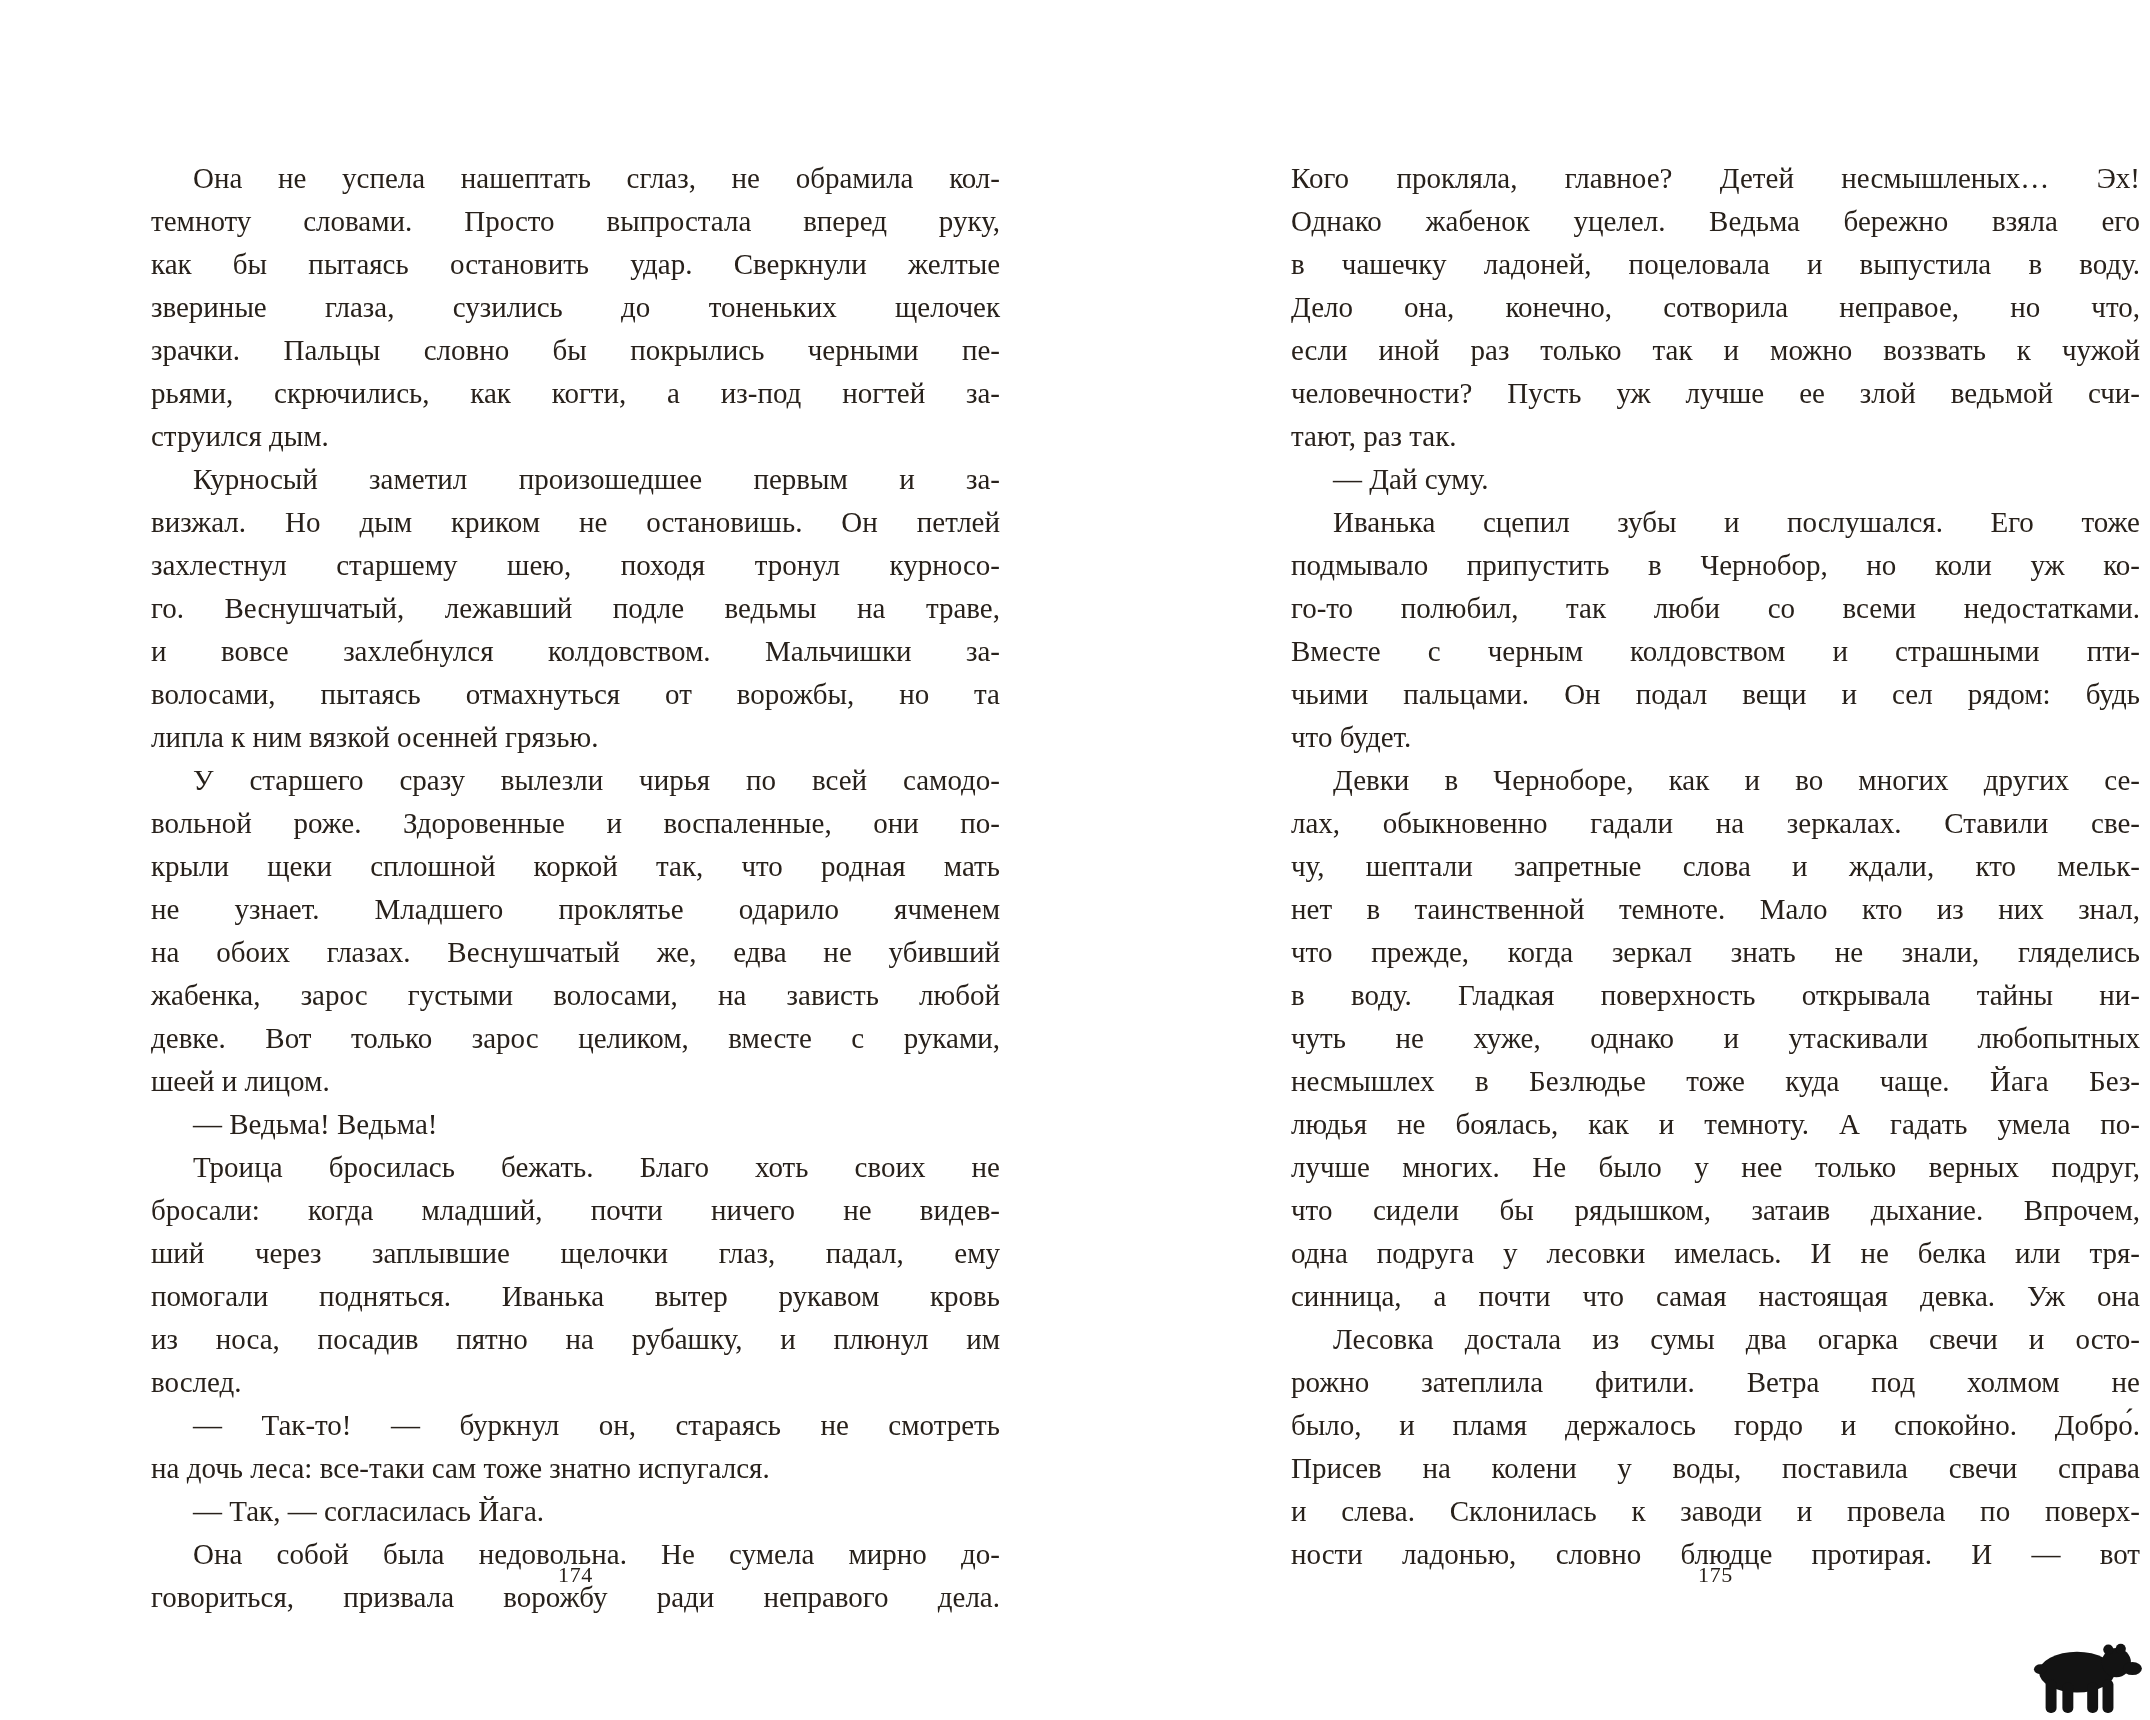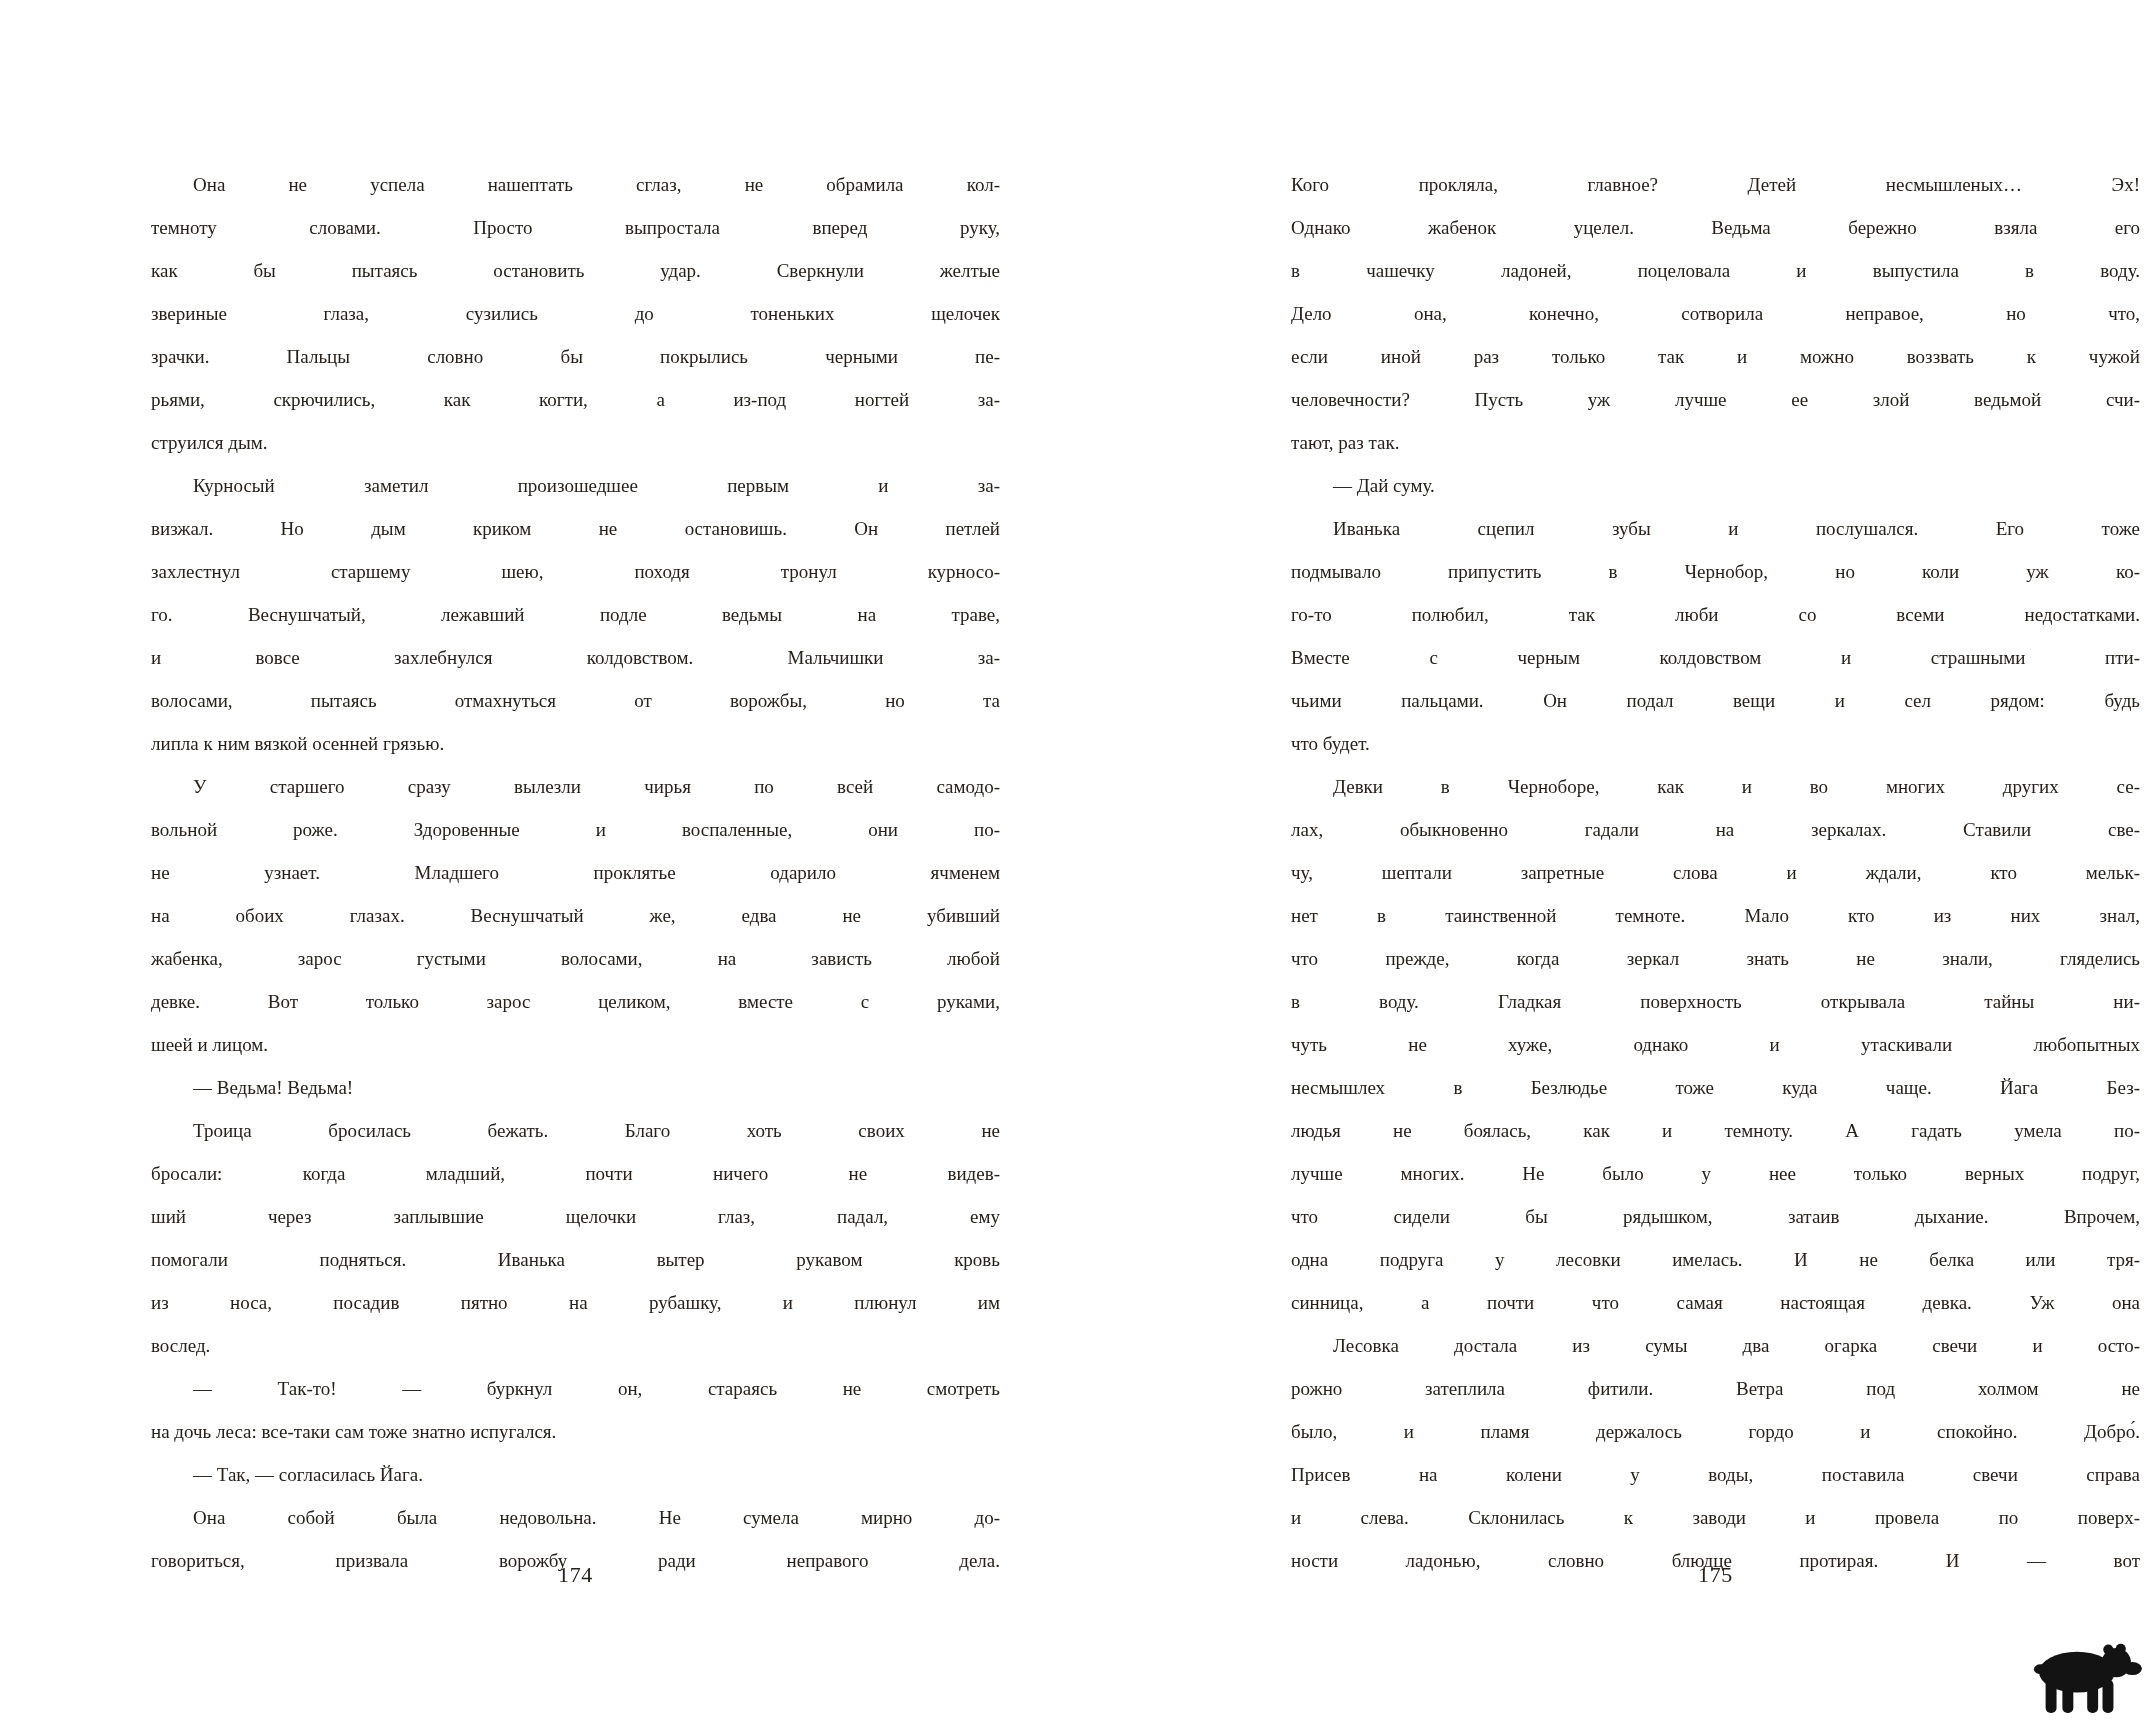--- a/index.html
+++ b/index.html
@@ -6,23 +6,23 @@
   html, body { width: 2151px; height: 1720px; }
   body {
     position: relative;
     background: var(--bg, #ffffff);
     color: var(--fg, #28211b);
     font-family: "Liberation Serif", serif;
     overflow: hidden;
   }
   .text-col {
     position: absolute;
-    top: 163px;
+    top: 157px;
     width: 849px;
-    font-size: 19px;
+    font-size: 29px;
     line-height: 43px;
   }
   .text-col.left  { left: 151px; }
   .text-col.right { left: 1291px; }
   .line {
     text-align: justify;
     text-align-last: justify;
     white-space: normal;
   }
   .line.end { text-align-last: left; }
@@ -61,20 +61,21 @@
       <div class="line end">струился дым.</div>
       <div class="line indent">Курносый заметил произошедшее первым и за-</div>
       <div class="line">визжал. Но дым криком не остановишь. Он петлей</div>
       <div class="line">захлестнул старшему шею, походя тронул курносо-</div>
       <div class="line">го. Веснушчатый, лежавший подле ведьмы на траве,</div>
       <div class="line">и вовсе захлебнулся колдовством. Мальчишки за-</div>
       <div class="line">волосами, пытаясь отмахнуться от ворожбы, но та</div>
       <div class="line end">липла к ним вязкой осенней грязью.</div>
       <div class="line indent">У старшего сразу вылезли чирья по всей самодо-</div>
       <div class="line">вольной роже. Здоровенные и воспаленные, они по-</div>
+      <div class="line">крыли щеки сплошной коркой так, что родная мать</div>
       <div class="line">не узнает. Младшего проклятье одарило ячменем</div>
       <div class="line">на обоих глазах. Веснушчатый же, едва не убивший</div>
       <div class="line">жабенка, зарос густыми волосами, на зависть любой</div>
       <div class="line">девке. Вот только зарос целиком, вместе с руками,</div>
       <div class="line end">шеей и лицом.</div>
       <div class="line indent end">— Ведьма! Ведьма!</div>
       <div class="line indent">Троица бросилась бежать. Благо хоть своих не</div>
       <div class="line">бросали: когда младший, почти ничего не видев-</div>
       <div class="line">ший через заплывшие щелочки глаз, падал, ему</div>
       <div class="line">помогали подняться. Иванька вытер рукавом кровь</div>

